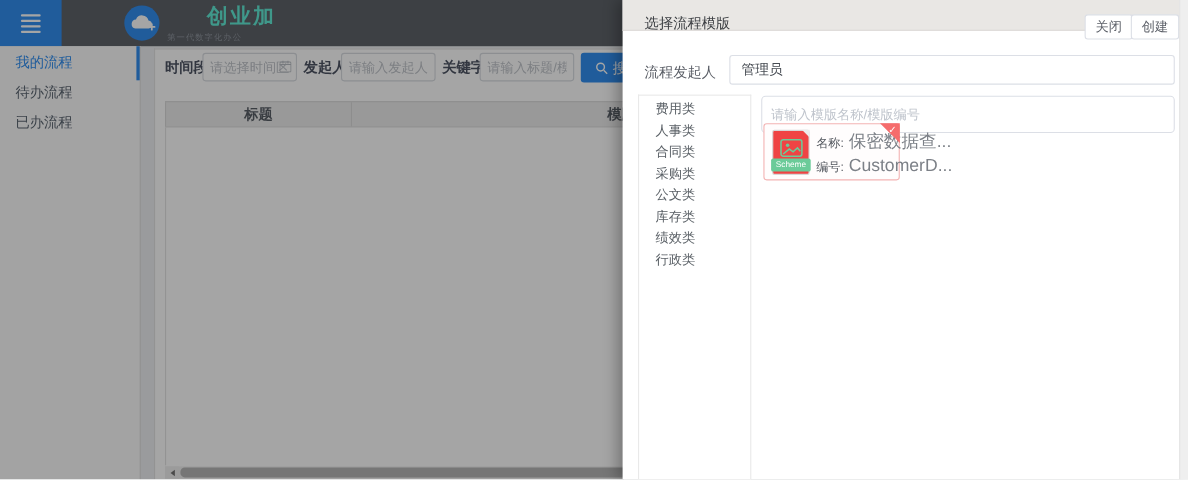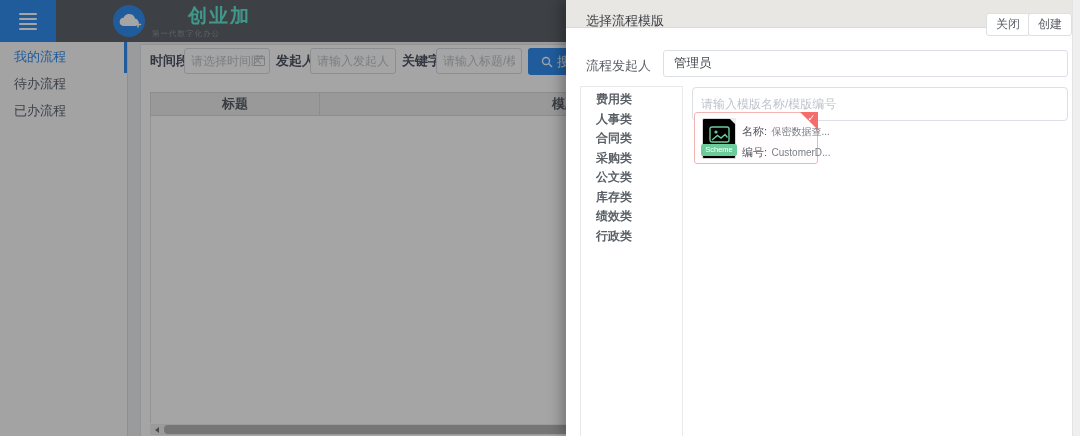--- a/index.html
+++ b/index.html
@@ -71,42 +71,42 @@
   .d-btn.close { right:50px; }
   .d-btn.create { right:8px; }
 
   .init-label { position:absolute; left:20px; top:57px; font-size:13px; color:#5a5e66; }
   .init-input { position:absolute; left:97px; top:50px; width:405px; height:27px; border:1px solid #dcdfe6;
                 border-radius:3px; font-size:12.5px; color:#464b52; padding:12px 10px;
                 font-family:"Liberation Sans","DejaVu Sans",sans-serif; }
 
   .cat-panel { position:absolute; left:14px; top:86px; width:103px; height:350px; background:#fff;
                border:1px solid #e9e9e9; border-bottom:none; padding-top:3px; }
-  .cat-item { height:19.5px; line-height:19.5px; padding-left:12px; font-size:12px; color:#5a6066; cursor:pointer;font-weight:bold; }
+  .cat-item { height:19.5px; line-height:19.5px; padding-left:12px; font-size:12px; color:#5a6066; cursor:pointer; }
   .cat-item span { display:inline-block; line-height:16px; padding:0 3px; border-radius:2px; }
   .cat-item.active span { background:#d4e8fa; color:#47525c; }
 
   .tpl-search { position:absolute; left:126px; top:87px; width:376px; height:24px; border:1px solid #dcdfe6;
                 border-radius:4px; font-size:12px; color:#464b52; padding:16px 8px;
                 font-family:"Liberation Sans","DejaVu Sans",sans-serif; }
   .tpl-search::placeholder { color:#bfc4cc; }
 
   .tpl-card { position:absolute; left:128px; top:112px; width:124px; height:52px; background:#fffdfd;
               border:1px solid #f3b4b4; border-radius:3px; cursor:pointer; }
-  .file-icon { position:absolute; left:7px; top:5px; width:34px; height:41px; background:#000000;
+  .file-icon { position:absolute; left:7px; top:5px; width:34px; height:41px; background:#ef4444;
                border:1px solid #d8d8d8; border-radius:2px; }
   .file-fold { position:absolute; top:-1px; right:-1px; width:0; height:0;
                border-top:7px solid #ececec; border-left:7px solid transparent; }
   .file-glyph { position:absolute; left:6px; top:7px; }
   .file-badge { position:absolute; left:-2px; right:-2px; bottom:2px; height:12px; background:#6bcb99;
                 border-radius:2px; color:#fff; font-size:7.5px; line-height:12px; text-align:center; }
   .tpl-lines { position:absolute; left:47px; top:6px; }
   .tpl-line { height:21px; line-height:21px; white-space:nowrap; }
   .tpl-line .lab { font-size:11px; color:#53575e; }
-  .tpl-line .val { font-size:10px; color:#7c8087; }
+  .tpl-line .val { font-size:16px; color:#7c8087; }
   .sel-corner { position:absolute; top:-1px; right:-1px; width:0; height:0;
                 border-top:18px solid #f56c6c; border-left:18px solid transparent; }
   .sel-check { position:absolute; top:0; right:2px; color:#fff; font-size:9px; line-height:11px; }
 
   .v-scroll { position:absolute; right:0; top:0; width:8px; height:436px; background:#efefef;
               border-left:1px solid #e3e3e3; cursor:pointer; }
 </style>
 </head>
 <body>
 

